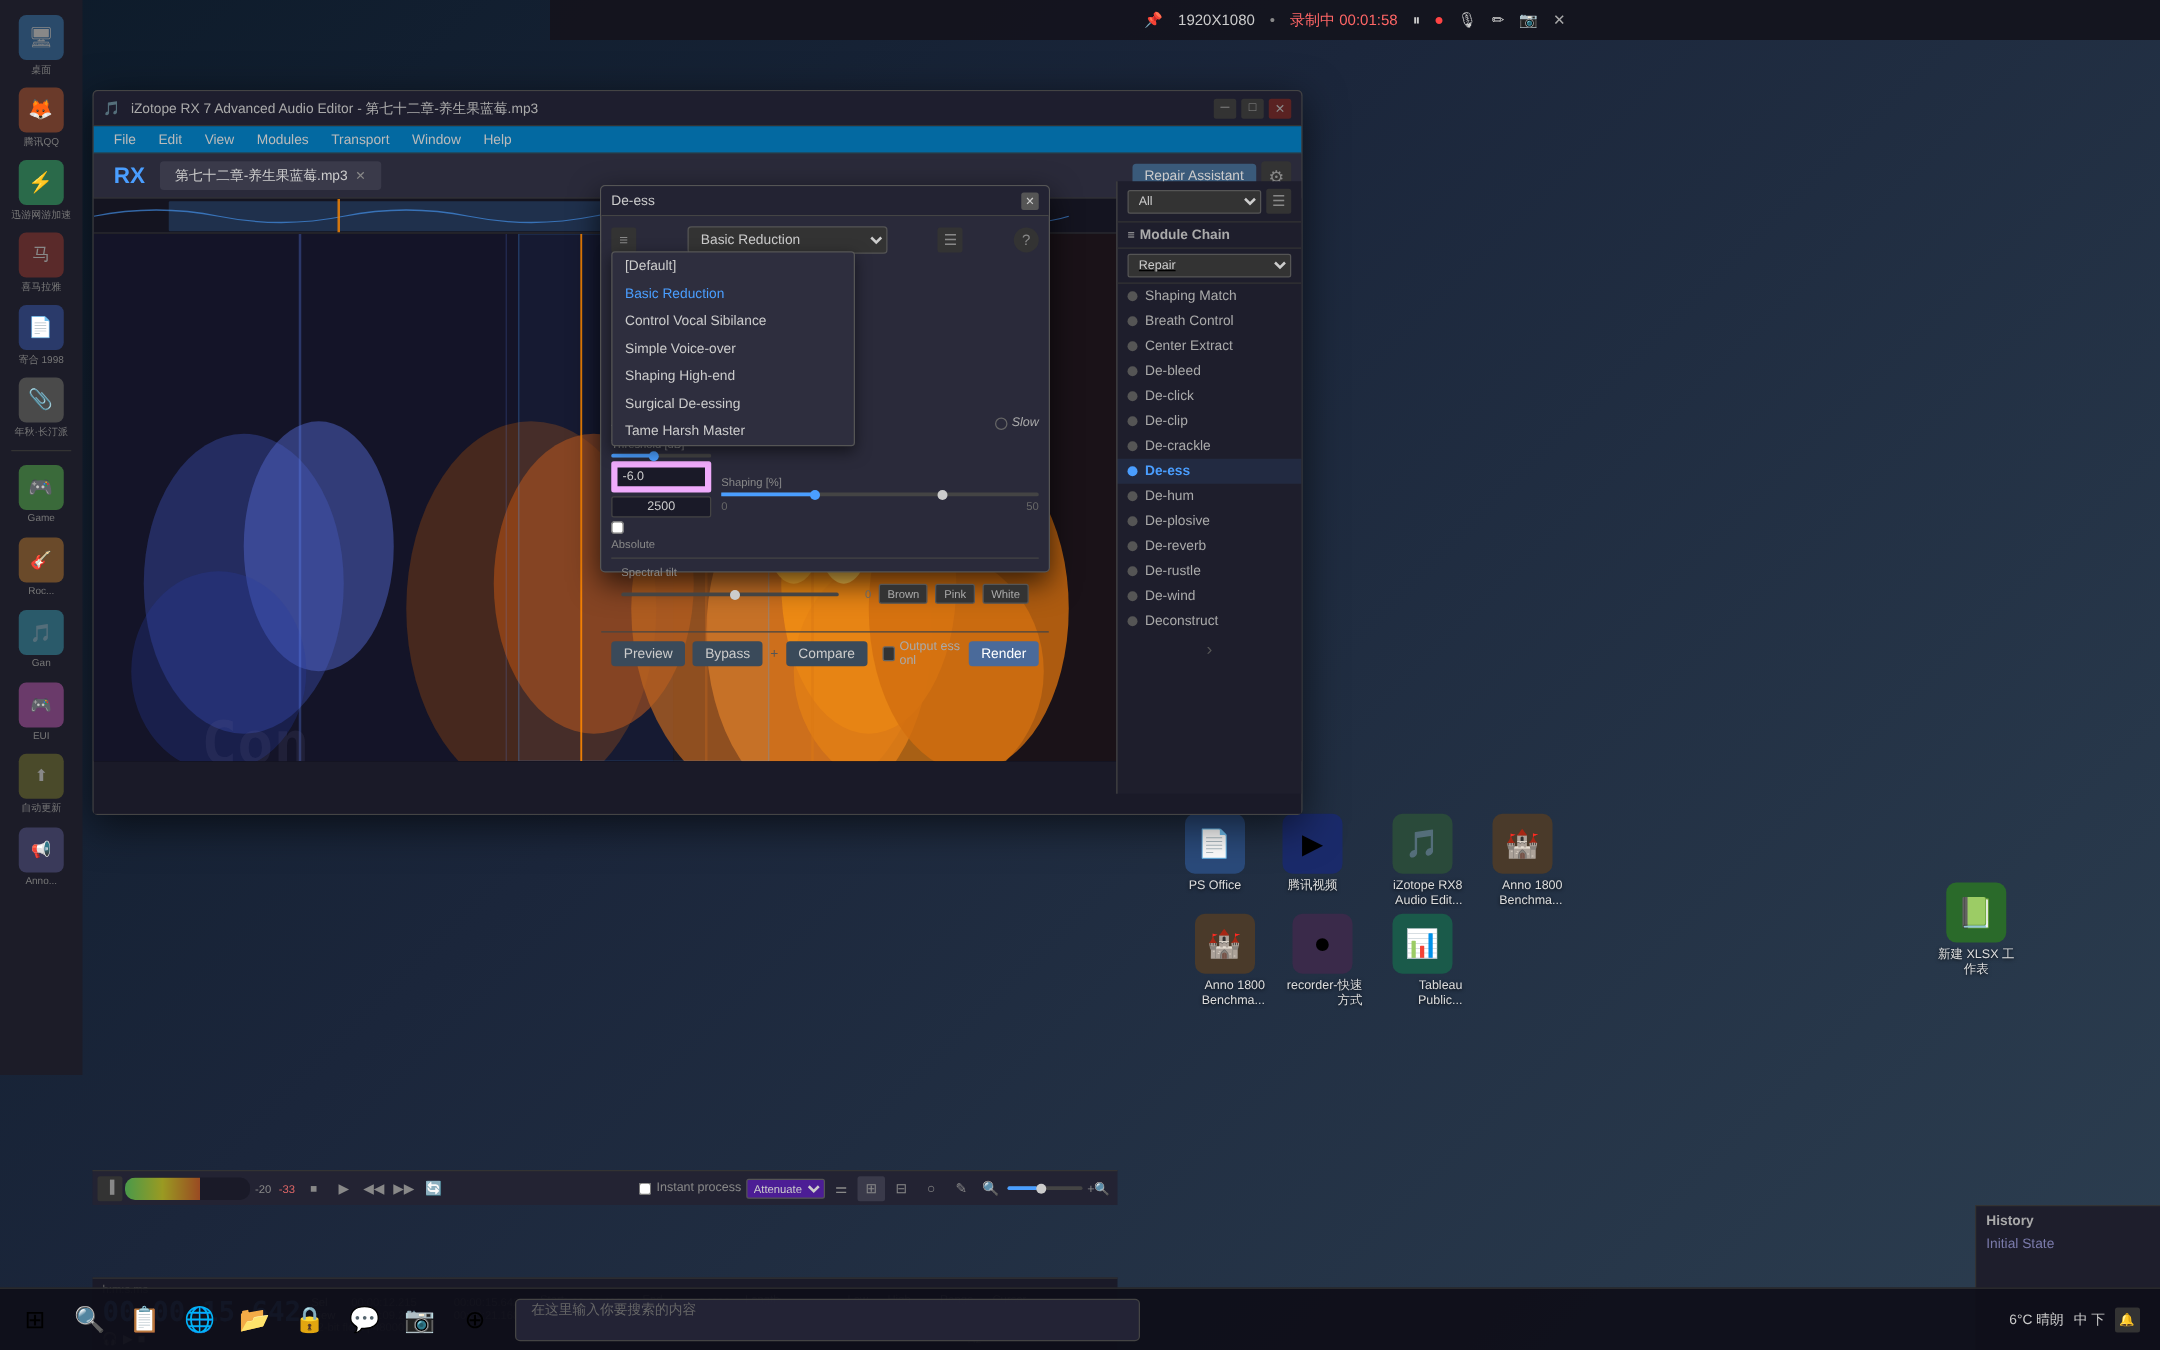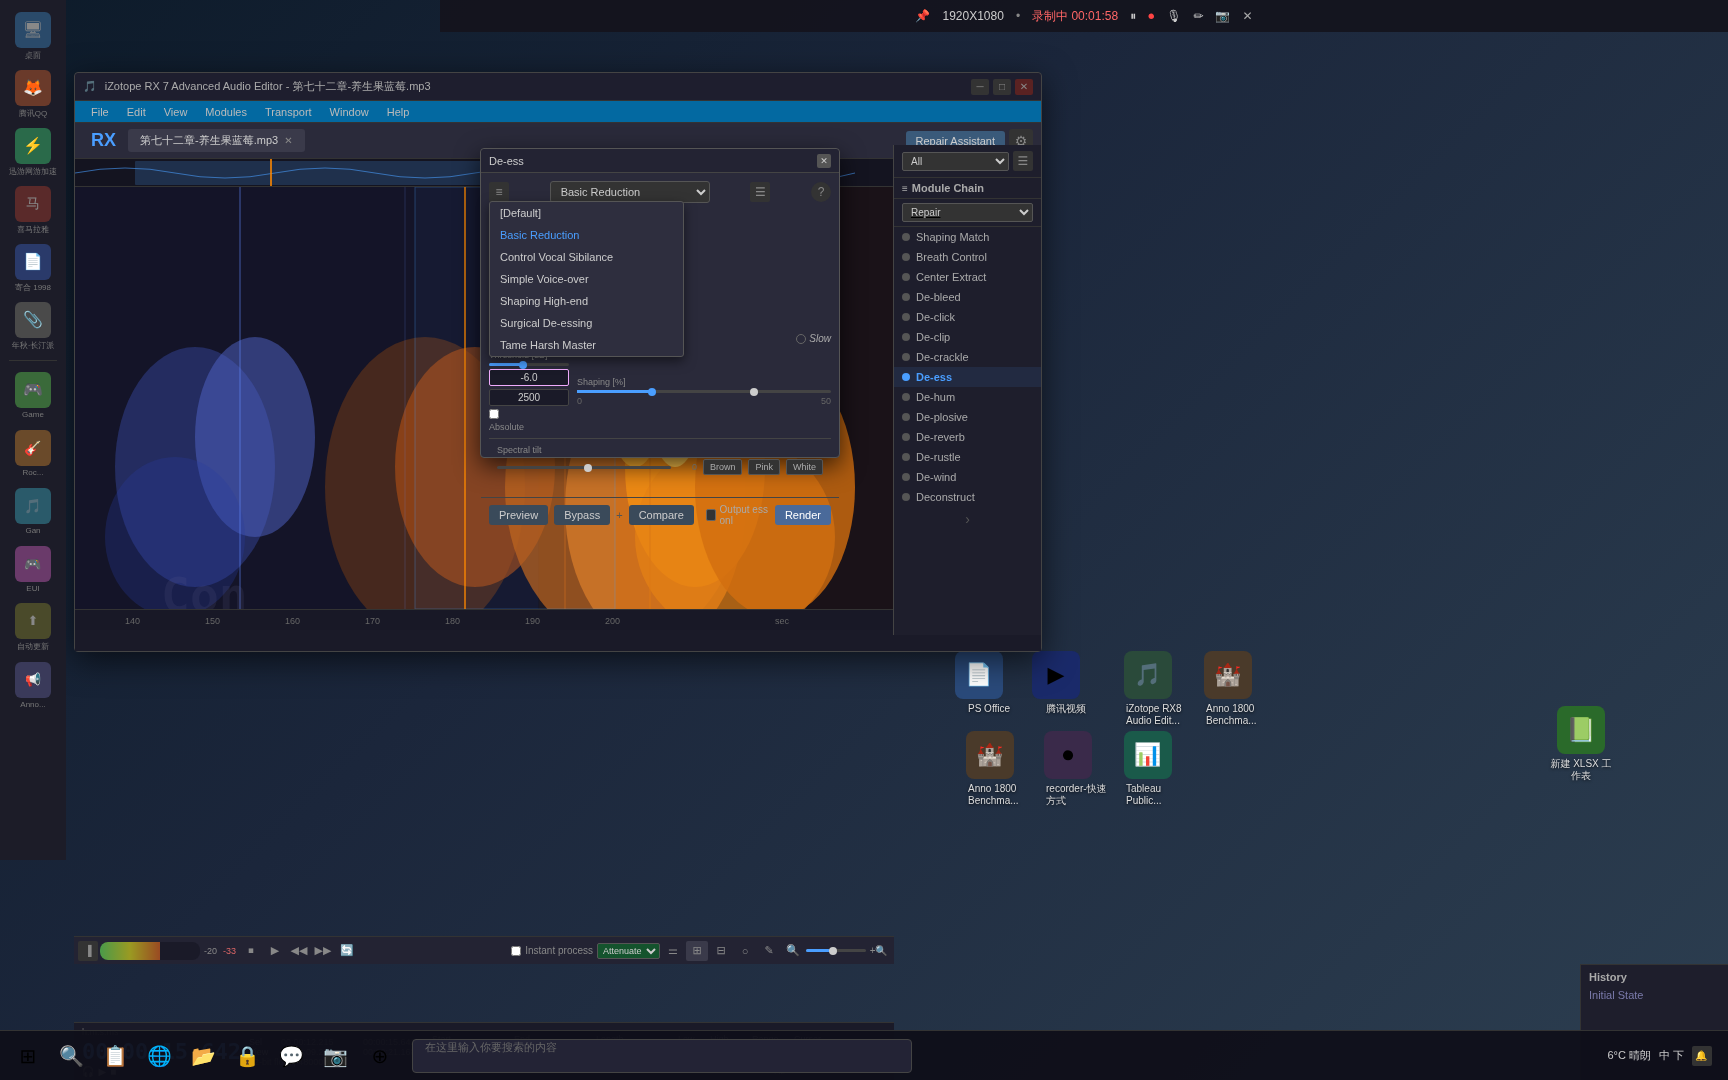--- a/index.html
+++ b/index.html
@@ -585,25 +585,24 @@
       border-radius: 8px;
       background: #2a5a2a;
       display: flex;
       align-items: center;
       justify-content: center;
       font-size: 24px;
     }
     .desktop-icon-label {
       font-size: 10px;
       color: #ddd;
-      text-align: left;
+      text-align: right;
       text-shadow: 0 1px 3px rgba(0,0,0,0.8);
       max-width: 64px;
       line-height: 1.2;
-      margin-left: 20px;
     }
   </style>
 </head>
 <body>
 
 <div class="desktop">
 
   <div class="top-recording-bar">
     <span>📌</span>
     <span>1920X1080</span>
@@ -778,33 +777,20 @@
 
           <div class="channel-label">Con</div>
 
           <div style="position:absolute;right:2px;top:4px;display:flex;flex-direction:column;gap:2px">
             <div style="color:#555;font-size:12px;cursor:pointer">🔍</div>
             <div style="color:#555;font-size:10px;cursor:pointer;padding:1px;background:#222;border-radius:2px">⊕</div>
             <div style="color:#555;font-size:10px;cursor:pointer;padding:1px;background:#222;border-radius:2px">⊖</div>
           </div>
         </div>
 
-        <div style="height:20px;background:#1a1a28;position:relative;border-top:1px solid #333">
-          <svg width="100%" height="20">
-            <rect width="100%" height="100%" fill="#181826"></rect>
-            <text x="50" y="14" fill="#666" font-size="9">140</text>
-            <text x="130" y="14" fill="#666" font-size="9">150</text>
-            <text x="210" y="14" fill="#666" font-size="9">160</text>
-            <text x="290" y="14" fill="#666" font-size="9">170</text>
-            <text x="370" y="14" fill="#666" font-size="9">180</text>
-            <text x="450" y="14" fill="#666" font-size="9">190</text>
-            <text x="530" y="14" fill="#666" font-size="9">200</text>
-            <text x="700" y="14" fill="#666" font-size="9">sec</text>
-          </svg>
-        </div>
       </div>
 
       <div class="repair-panel">
 
         <div class="all-selector">
           <select class="all-select">
             <option>All</option>
           </select>
           <div style="width:20px;height:20px;background:#333;border-radius:2px;display:flex;align-items:center;justify-content:center;cursor:pointer;font-size:12px;color:#888">☰</div>
         </div>
@@ -897,21 +883,21 @@
       <div class="tool-btn">⏹</div>
       <div class="tool-btn">▶</div>
       <div class="tool-btn">◀◀</div>
       <div class="tool-btn">▶▶</div>
       <div class="tool-btn">🔄</div>
     </div>
     <div style="flex:1"></div>
     <div style="display:flex;align-items:center;gap:4px">
       <input type="checkbox" style="width: 10px; height: 10px;">
       <span style="font-size:10px;color:#888">Instant process</span>
-      <select style="background:#14532d;border:1px solid #555;color:#ccc;font-size:9px;padding:1px;border-radius:2px">
+      <select style="background:#4c1d95;border:1px solid #555;color:#ccc;font-size:9px;padding:1px;border-radius:2px">
         <option>Attenuate</option>
       </select>
     </div>
     <div style="display:flex;gap:2px">
       <div class="tool-btn">⚌</div>
       <div class="tool-btn" style="background:#3a3a4a">⊞</div>
       <div class="tool-btn">⊟</div>
       <div class="tool-btn">○</div>
       <div class="tool-btn">✎</div>
     </div>
@@ -1021,21 +1007,21 @@
         </div>
       </div>
 
       <div class="deess-row">
         <div style="display:flex;flex-direction:column;gap:3px;width:80px">
           <span style="font-size:9px;color:#888">Threshold [dB]</span>
           <div style="height:3px;background:#444;border-radius:2px;position:relative">
             <div style="height:100%;width:40%;background:#4a9eff;border-radius:2px"></div>
             <div style="width:8px;height:8px;border-radius:50%;background:#4a9eff;position:absolute;top:-2px;left:38%"></div>
           </div>
-          <div style="background:#1a1a28;border:1px solid #f0abfc;padding:2px 4px;border-radius:2px;font-size:10px;color:#ccc;text-align:center">-6.0</div>
+          <div style="background:#1a1a28;border:5px solid #f0abfc;padding:2px 4px;border-radius:2px;font-size:10px;color:#ccc;">-6.0</div>
           <div style="background:#1a1a28;border:1px solid #444;padding:2px 4px;border-radius:2px;font-size:10px;color:#ccc;text-align:center">2500</div>
           <input type="checkbox" style="width: 10px; height: 10px;">
           <span style="font-size:9px;color:#888">Absolute</span>
         </div>
         <div style="flex:1;display:flex;flex-direction:column;gap:3px">
           <span style="font-size:9px;color:#888">Shaping [%]</span>
           <div style="height:3px;background:#444;border-radius:2px;position:relative">
             <div style="height:100%;width:30%;background:#4a9eff"></div>
             <div style="width:8px;height:8px;border-radius:50%;background:#4a9eff;position:absolute;top:-2px;left:28%"></div>
             <div style="width:8px;height:8px;border-radius:50%;background:#ccc;position:absolute;top:-2px;left:68%"></div>

